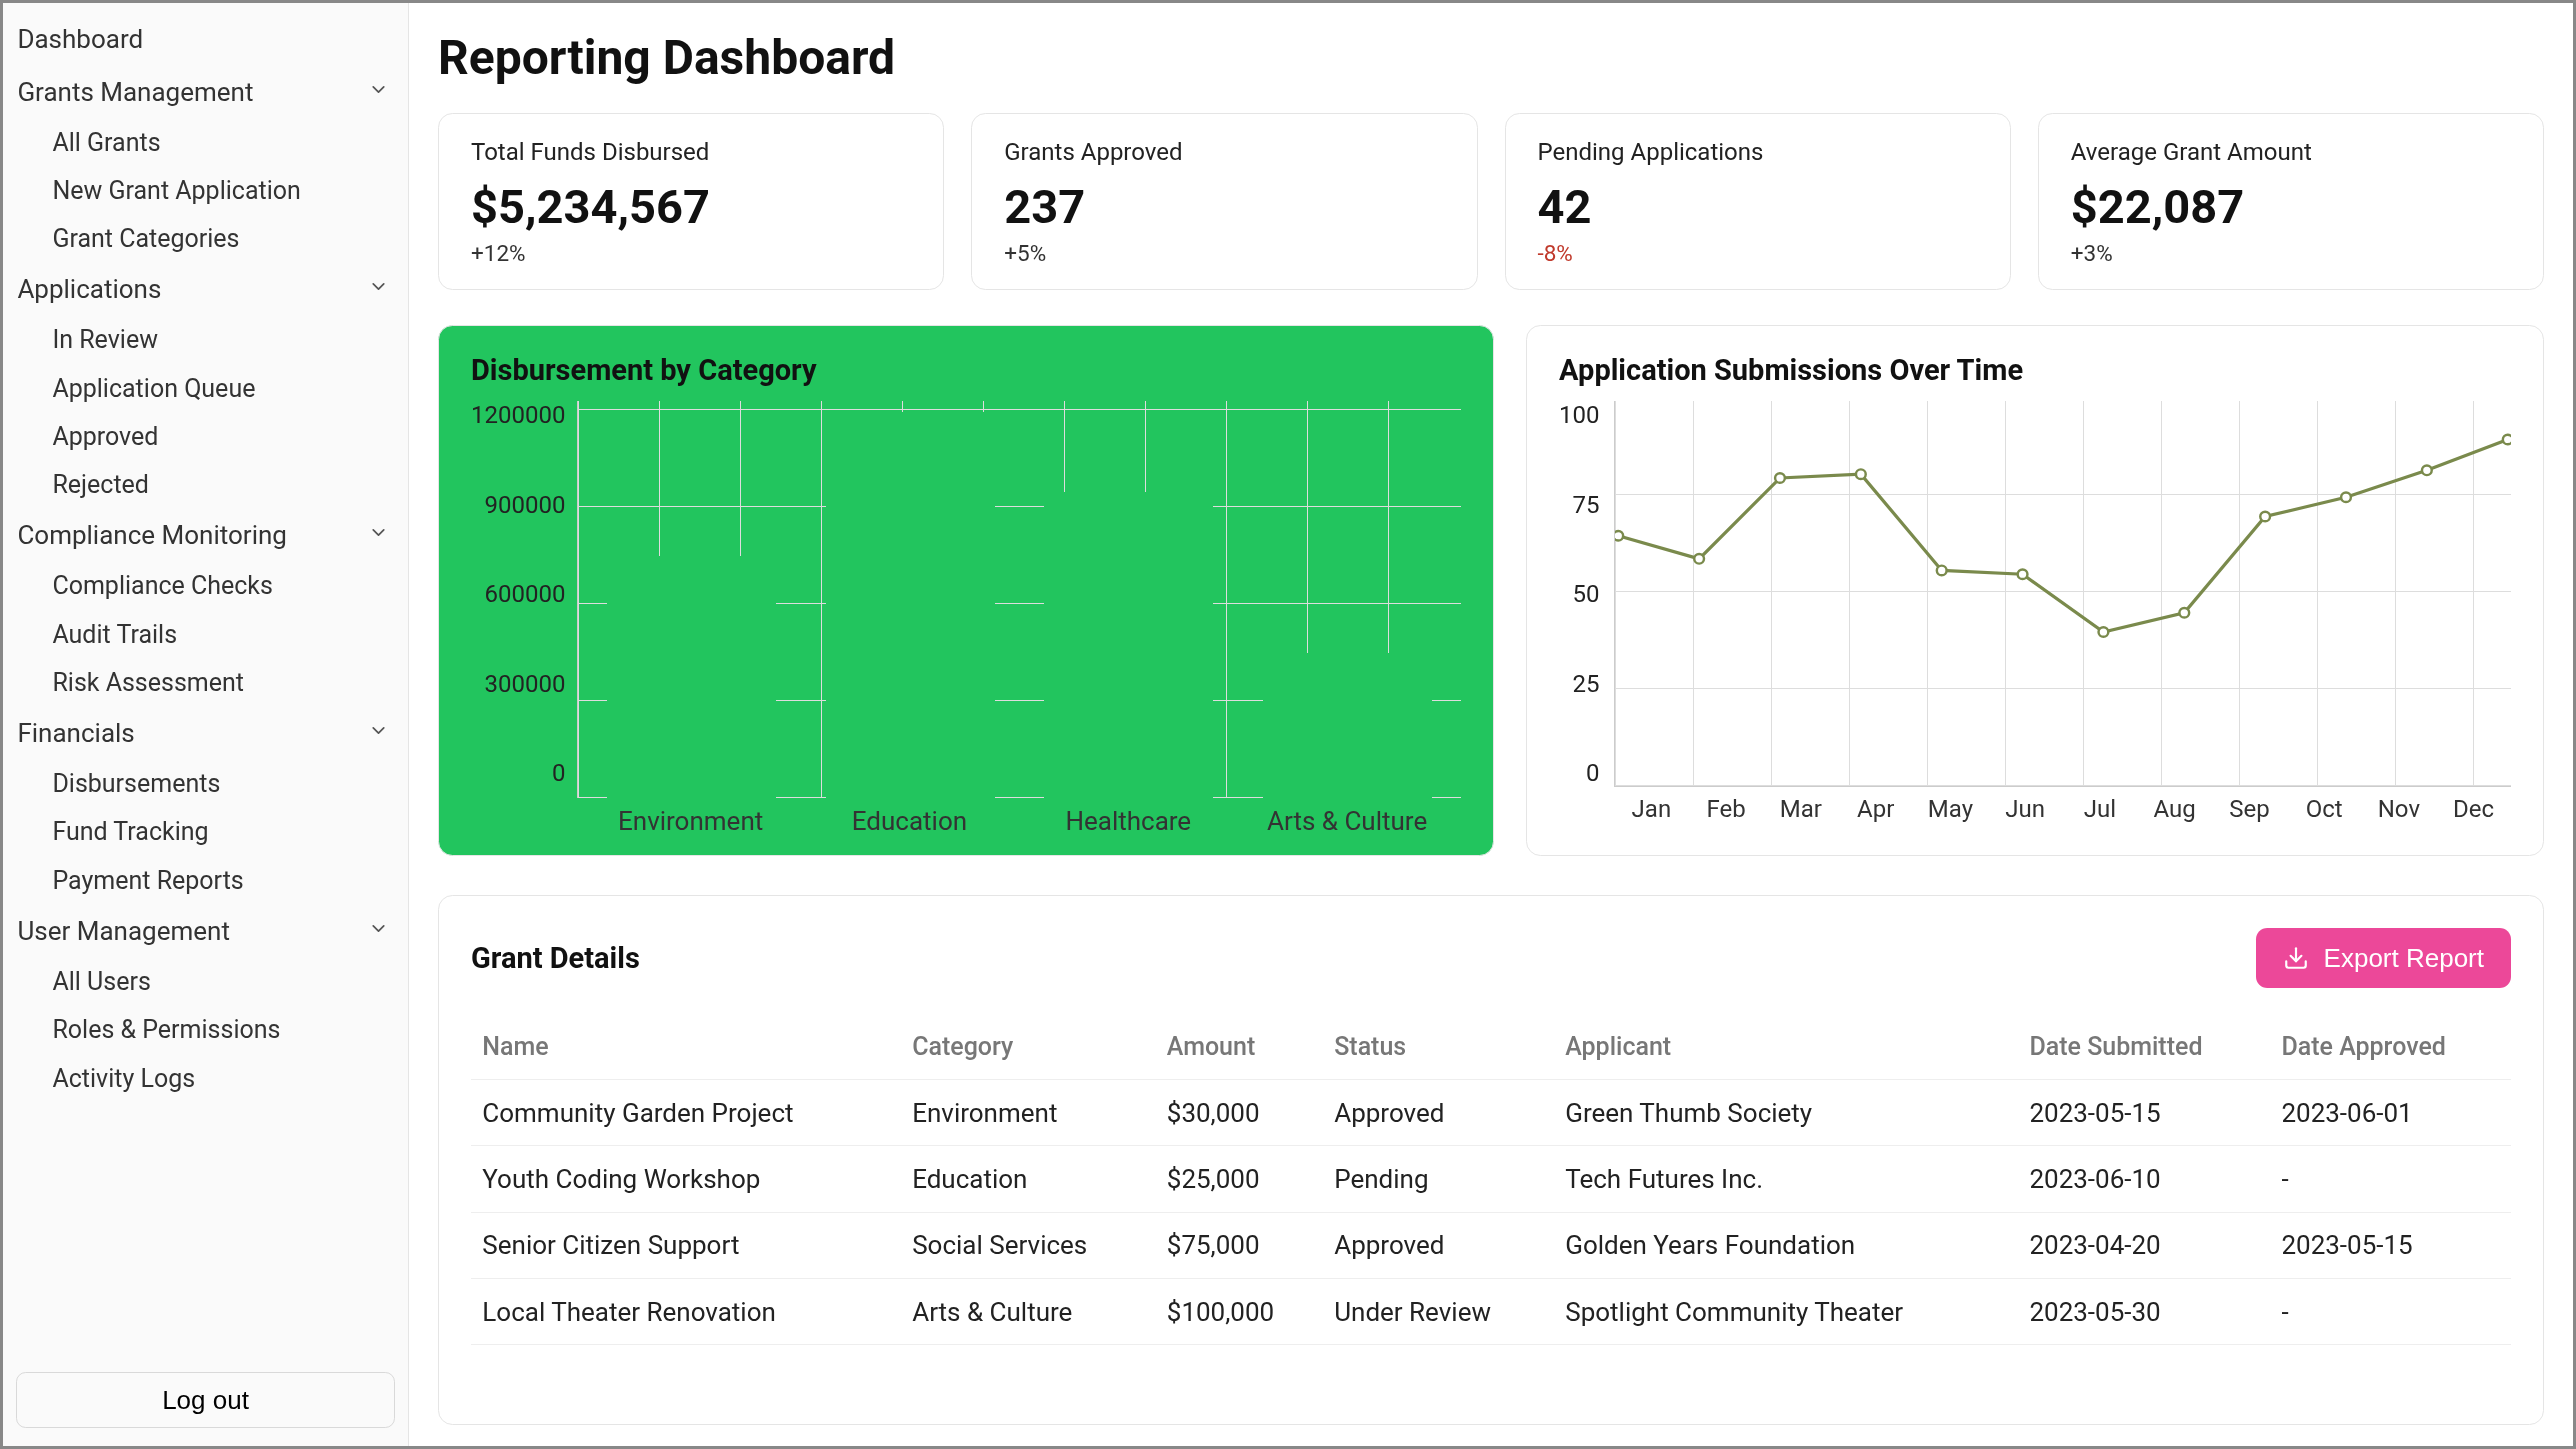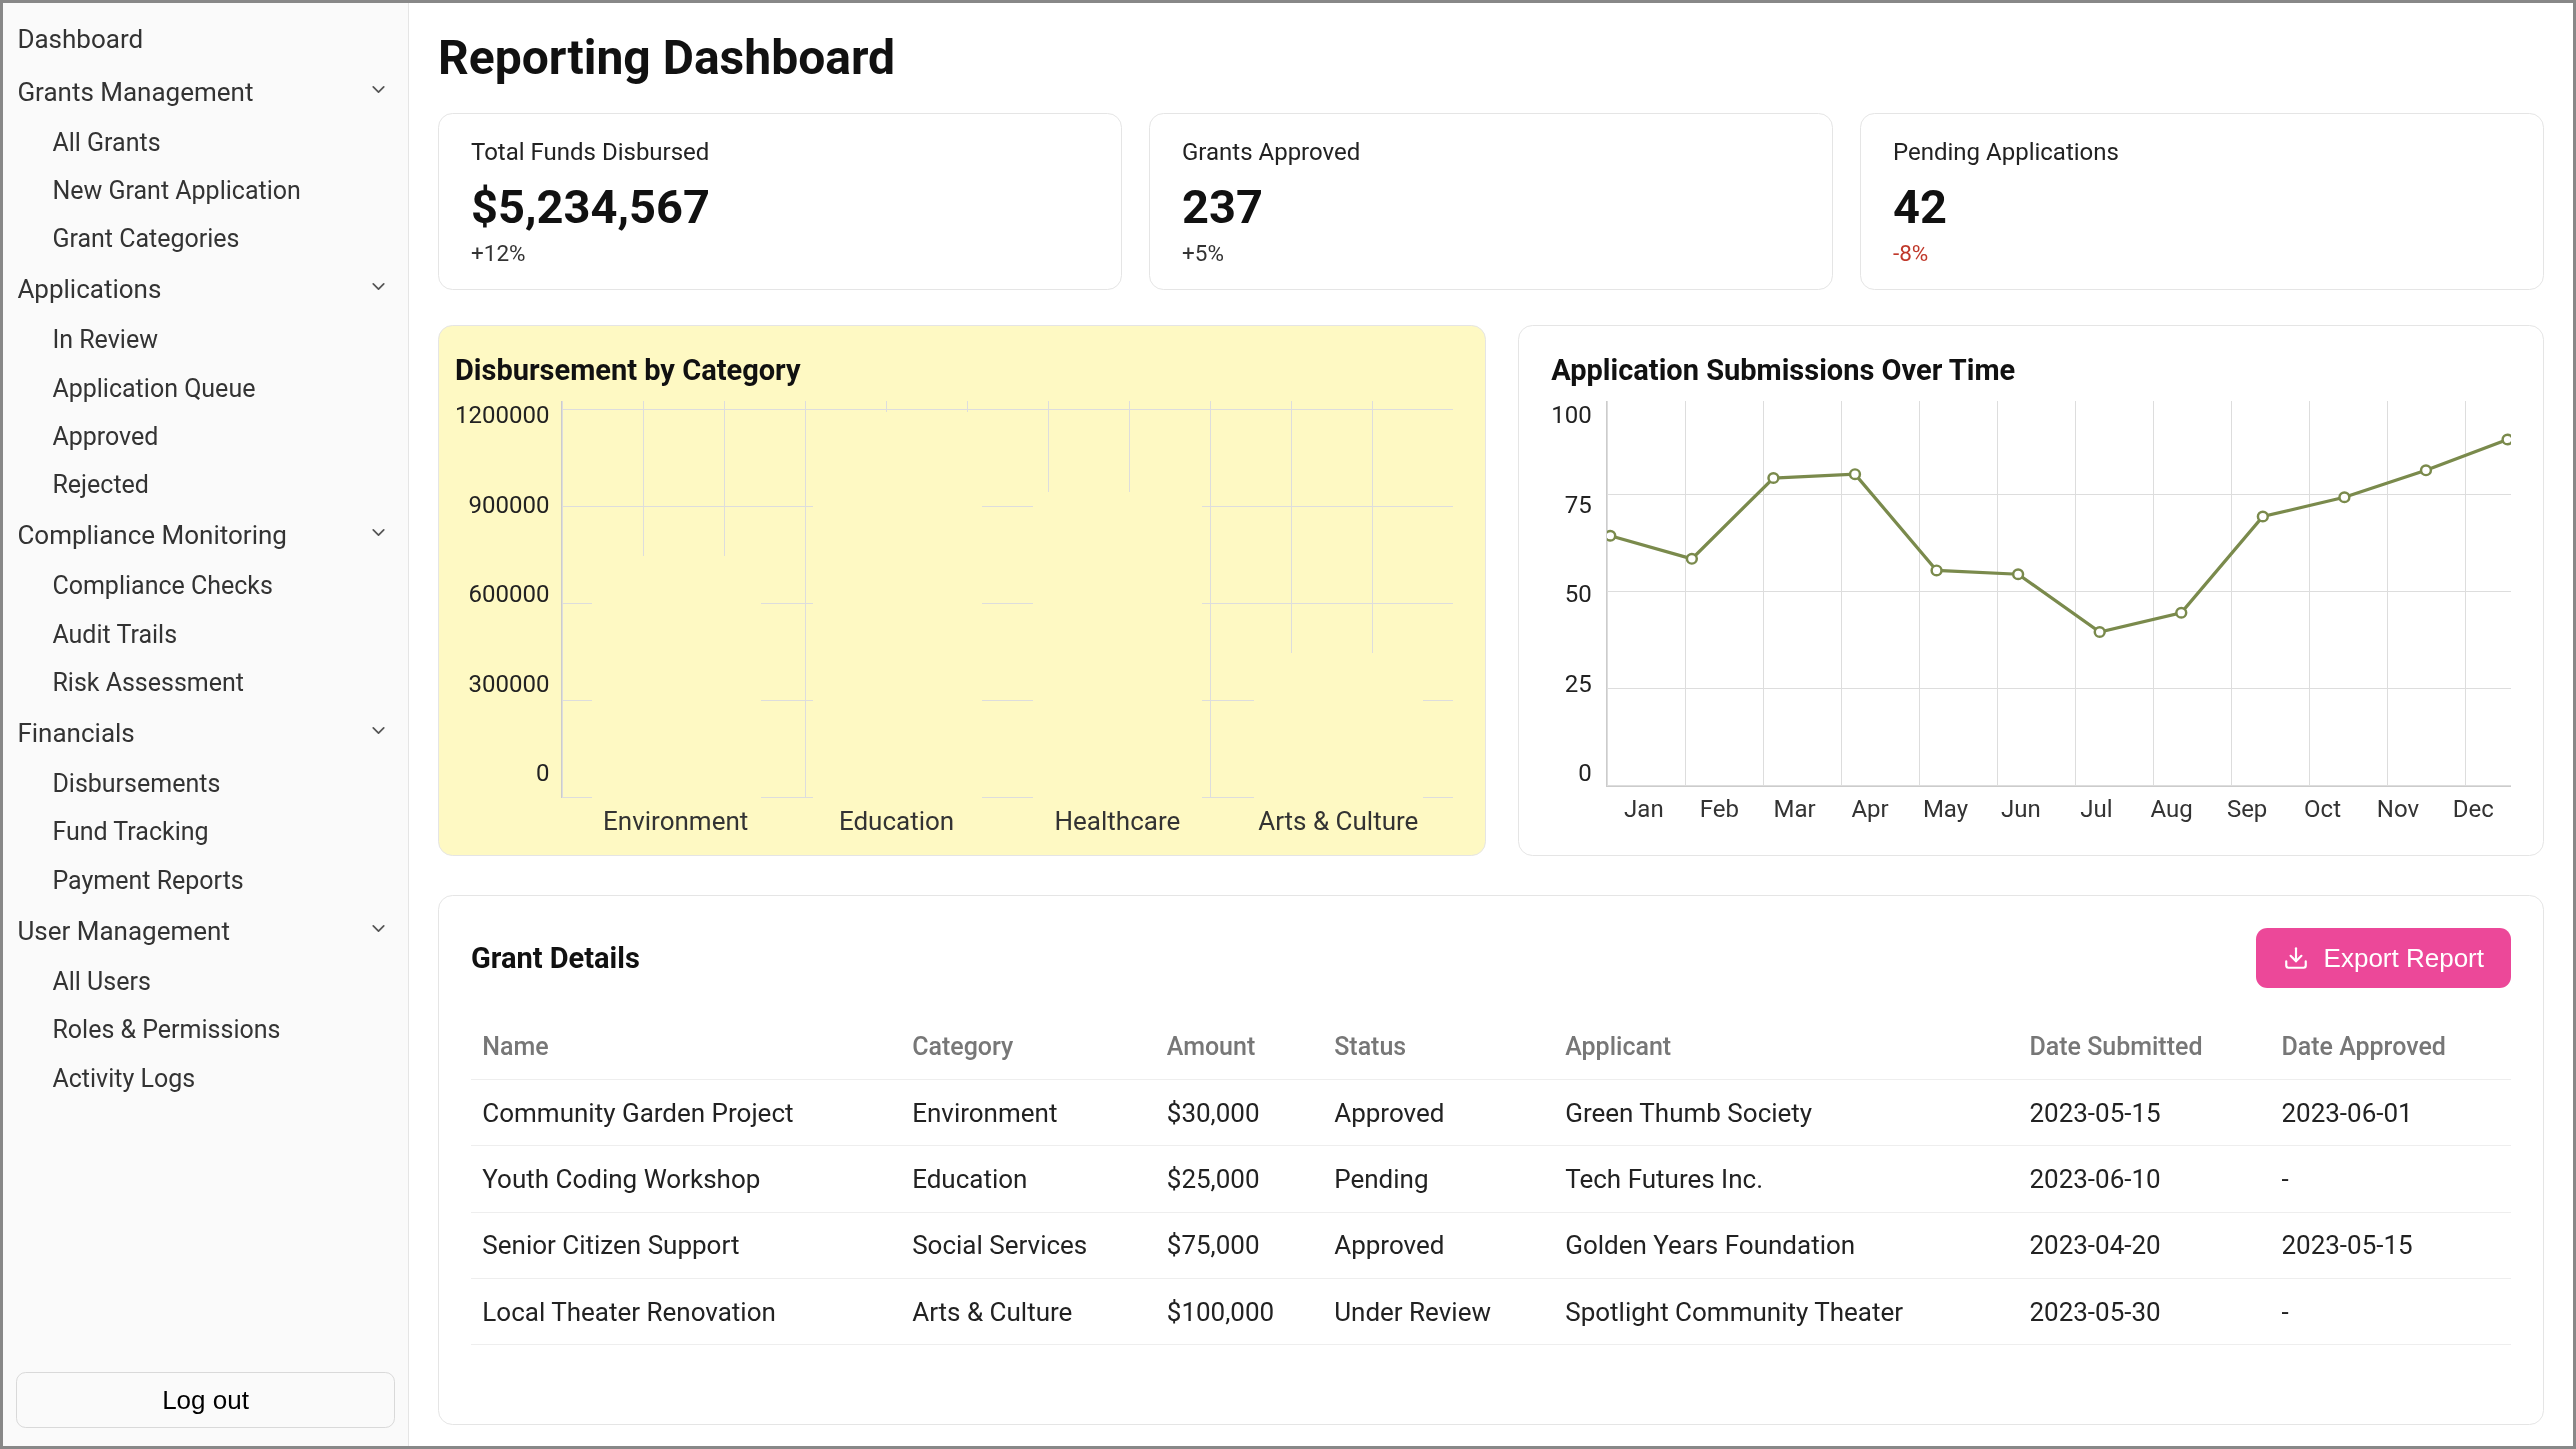--- a/index.html
+++ b/index.html
@@ -108,22 +108,21 @@
     padding: 0 27px;
     border-left: 1.6px solid #ccc;
     background-image: linear-gradient(to right, #ddd 0.8px, transparent 0.8px), linear-gradient(to top, #ddd 0.8px, transparent 0.8px);
     background-size: 81px 97px;
     background-position: left bottom;
     height: 386px;
   }
   .bar-area > div { position: relative; flex:1; display:flex; justify-content:center; }
   .bar {
     width: 169px;
-    background: #fef9c3;
-    padding-left: 16px;
+    background: #22c55e;
   }
   .bar-labels {
     display: flex;
     gap: 45px;
     padding: 8px 27px 0;
   }
   .bar-labels span { flex: 1; text-align: center; font-size: 26px; color: #333; }
 
   
   .line-yaxis {
@@ -272,20 +271,25 @@
         </div>
         <div class="stat-card">
     <div class="stat-label">Grants Approved</div>
     <div class="stat-value">237</div>
     <div class="stat-delta ">+5%</div>
         </div>
         <div class="stat-card">
     <div class="stat-label">Pending Applications</div>
     <div class="stat-value">42</div>
     <div class="stat-delta negative">-8%</div>
+        </div>
+        <div class="stat-card">
+    <div class="stat-label">Average Grant Amount</div>
+    <div class="stat-value">$22,087</div>
+    <div class="stat-delta ">+3%</div>
         </div>
       </div>
 
     <div class="charts-row">
       <div class="chart-card bar">
         <div class="chart-title">Disbursement by Category</div>
         <div class="chart-body">
           <div class="bar-yaxis" id="bar-yaxis">
               <span>1200000</span>
               <span>900000</span>

